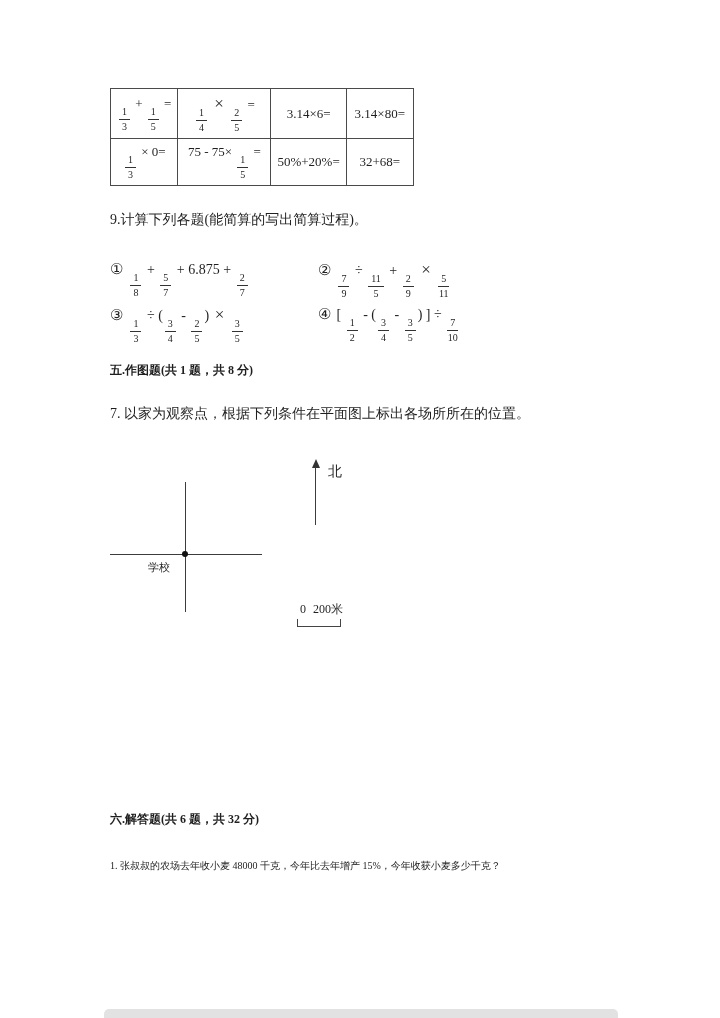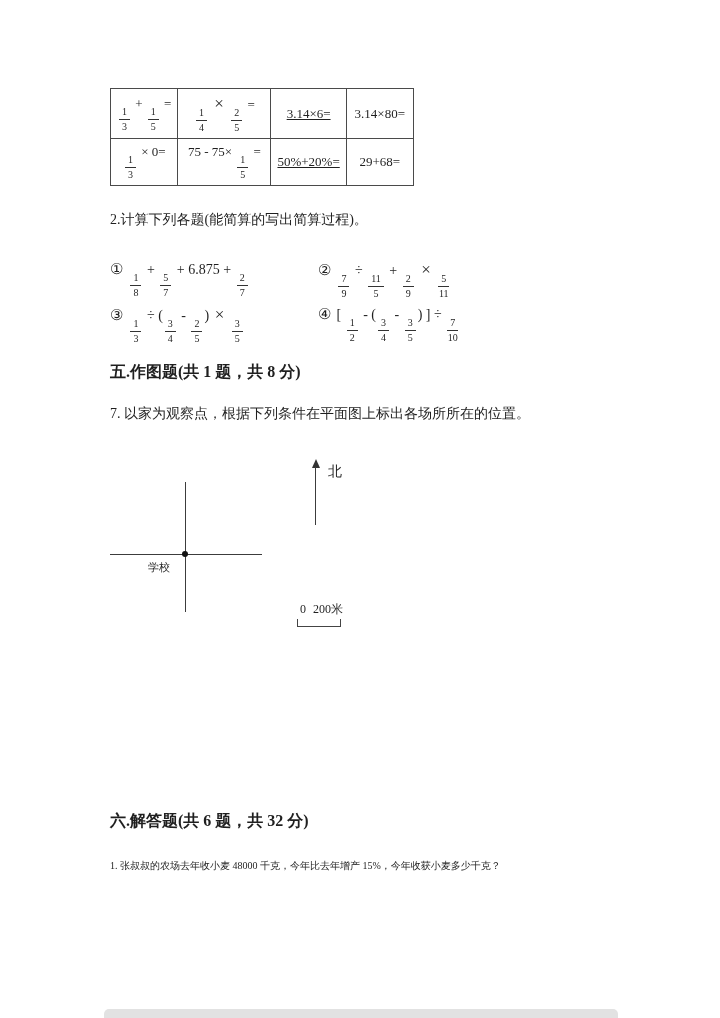--- a/index.html
+++ b/index.html
@@ -14,37 +14,37 @@
 
   
   table.calc{border-collapse:collapse;position:absolute;left:110px;top:88px;}
   table.calc td{
     border:1px solid #4a4a4a;
     text-align:center;vertical-align:middle;
     font-size:13px;padding:5px 6px;height:32px;white-space:nowrap;
   }
   table.calc td:nth-child(1){min-width:49px;}
   table.calc td:nth-child(2){min-width:80px;}
-  table.calc td:nth-child(3){min-width:52px;text-decoration:underline;}
+  table.calc td:nth-child(3){min-width:52px;}
   table.calc td:nth-child(4){min-width:54px;margin-top:48px;}
 
   
   .frac{
     display:inline-flex;flex-direction:column;align-items:center;
     vertical-align:-7px;line-height:1;font-size:10px;margin:0 2px;
   }
   .frac .fn{display:block;padding:0 3px 2px;border-bottom:1px solid #333;}
   .frac .fd{display:block;padding-top:2px;}
   .big-op{font-size:17px;margin:0 2px;}
 
   
   .problem{position:absolute;font-size:14px;white-space:nowrap;}
   .problem .pnum{margin-right:5px;font-size:15px;}
 
-  .heading{position:absolute;font-weight:bold;font-size:16px;}
+  .heading{position:absolute;font-weight:bold;font-size:12px;}
   .text{position:absolute;font-size:14px;}
   .para{position:absolute;font-size:10px;line-height:26px;}
 
   
   .vline{position:absolute;width:1px;background:#3c3c3c;}
   .hline{position:absolute;height:1px;background:#3c3c3c;}
   .dot{position:absolute;width:6px;height:6px;border-radius:50%;background:#111;}
   .arrow-head{
     position:absolute;width:0;height:0;
     border-left:4px solid transparent;border-right:4px solid transparent;
@@ -90,26 +90,26 @@
     <tr>
       <td><span class="frac">
               <span class="fn">1</span>
               <span class="fd">3</span>
             </span> × 0=</td>
       <td>75 - 75× <span class="frac">
               <span class="fn">1</span>
               <span class="fd">5</span>
             </span> =</td>
       <td>50%+20%=</td>
-      <td>29+68=</td>
+      <td>32+68=</td>
     </tr>
   </tbody>
     </table>
 
-  <div class="text" style="left:110px;top:211px;">2.计算下列各题(能简算的写出简算过程)。</div>
+  <div class="text" style="left:110px;top:211px;">9.计算下列各题(能简算的写出简算过程)。</div>
 
   <div class="problem" style="left:110px;top:260px;">
     <span class="pnum">①</span><span><span class="frac">
           <span class="fn">1</span>
           <span class="fd">8</span>
         </span> + <span class="frac">
           <span class="fn">5</span>
           <span class="fd">7</span>
         </span> + 6.875 + <span class="frac">
           <span class="fn">2</span>

